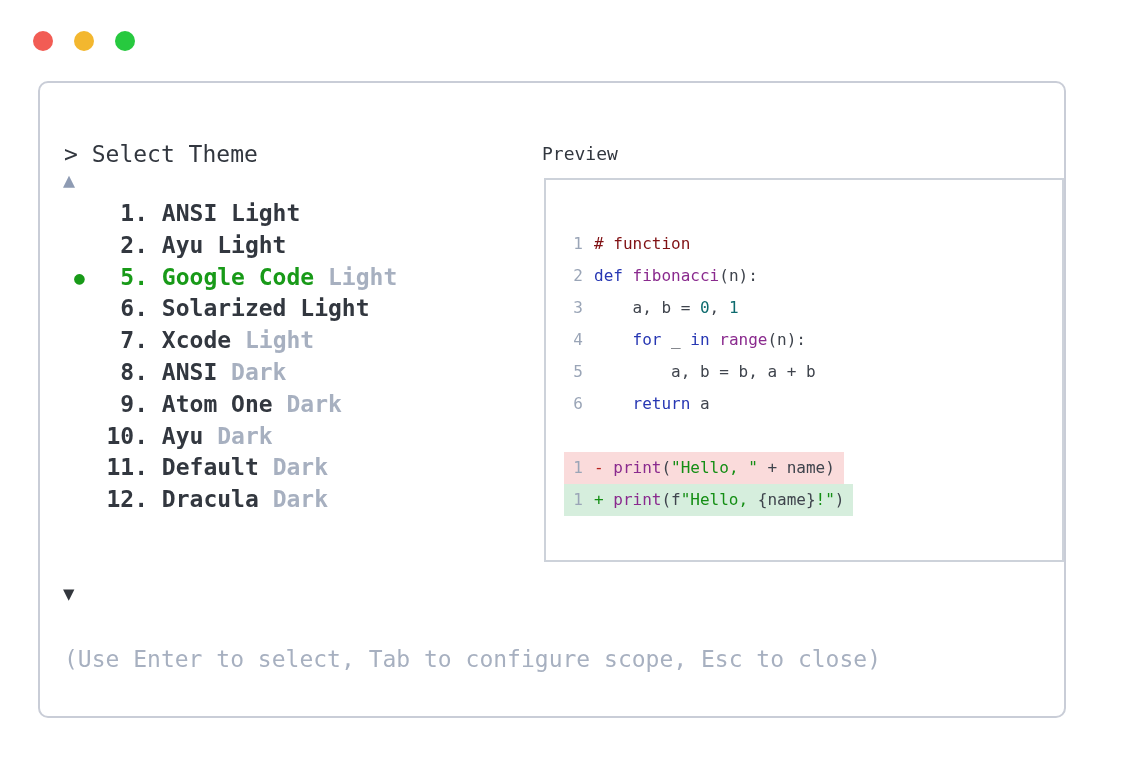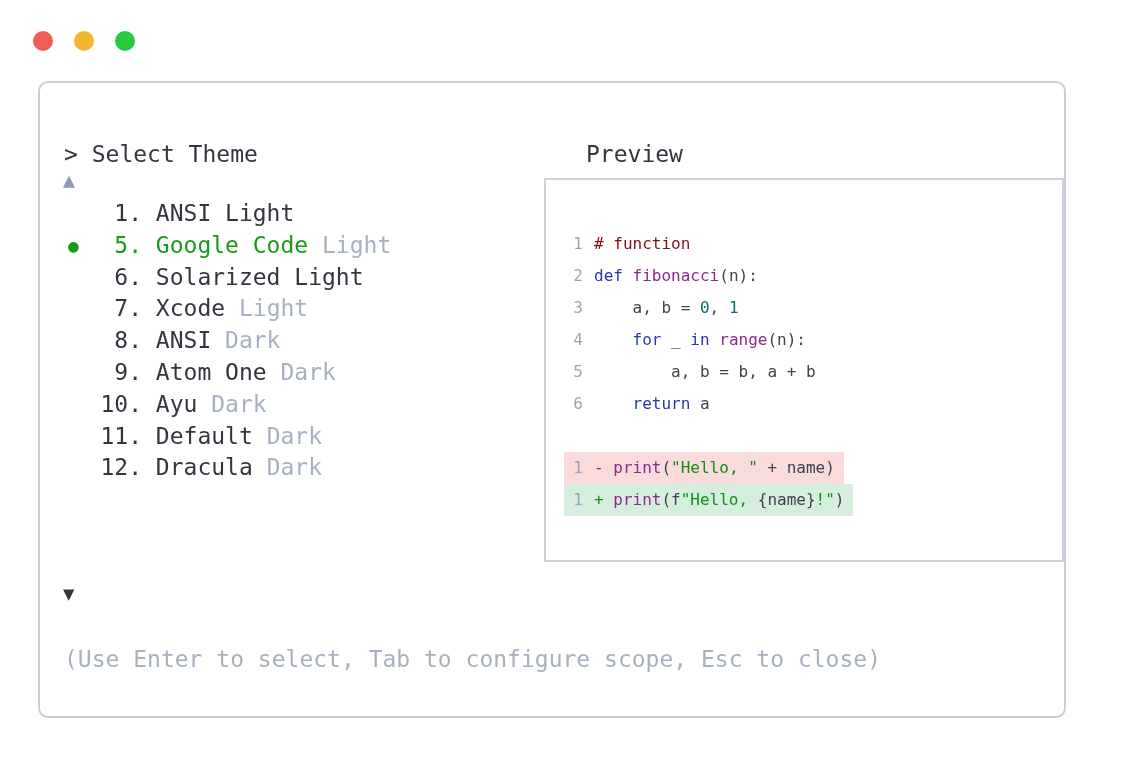--- a/index.html
+++ b/index.html
@@ -12,30 +12,30 @@
   .tl.red    { background:var(--trafficRed); }
   .tl.yellow { background:var(--trafficYellow); }
   .tl.green  { background:var(--trafficGreen); }
 
   
   .panel { position:absolute; left:38px; top:81px; width:1028px; height:637px;
     border:2px solid var(--border); border-radius:10px; background:#fff; }
 
   .prompt { position:absolute; left:24px; top:55px; font-size:23px; line-height:32px;
     color:var(--textDark); white-space:pre; }
-  .preview-label { position:absolute; left:502px; top:55px; font-size:23px; line-height:32px;
-    color:var(--textDark);margin-left:44px; }
+  .preview-label { position:absolute; left:502px; top:55px; font-size:18px; line-height:32px;
+    color:var(--textDark); }
 
   .scroll-up { position:absolute; left:23px; top:85px; font-size:20px; line-height:24px;
     color:var(--arrowUp); cursor:pointer; }
   .scroll-down { position:absolute; left:23px; top:498px; font-size:19px; line-height:24px;
     color:var(--arrowDown); cursor:pointer; }
 
   
-  .theme-list { position:absolute; left:12px; top:115px; width:460px; }
+  .theme-list { position:absolute; left:18px; top:115px; width:460px;font-weight:bold; }
   .theme-row { position:relative; height:31.8px; line-height:31.8px; font-size:23px;
     white-space:pre; color:var(--textDark); cursor:pointer; }
   .theme-row .bullet { position:absolute; left:16px; top:0; color:var(--selGreen); font-size:18px; }
   .theme-row .num { display:inline-block; width:42px; margin-left:48px; text-align:right;
     letter-spacing:0; }
   .theme-row .name { margin-left:13.85px; }
   .theme-row.selected .num, .theme-row.selected .name { color:var(--selGreen); }
   .theme-row .muted { color:var(--textGray); }
 
   .help { position:absolute; left:24px; top:560px; font-size:23px; line-height:32px;
@@ -71,20 +71,21 @@
   </div>
 
   <div class="panel">
     <div class="prompt">&gt; Select Theme</div>
     <div class="preview-label">Preview</div>
 
     <div class="scroll-up">▲</div>
 
     <div class="theme-list" id="theme-list">
         <div class="theme-row"><span class="num">1.</span><span class="name">ANSI Light</span></div>
+        <div class="theme-row"><span class="num">2.</span><span class="name">Ayu Light</span></div>
         <div class="theme-row selected"><span class="bullet">●</span><span class="num">5.</span><span class="name">Google Code</span><span class="muted"> Light</span></div>
         <div class="theme-row"><span class="num">6.</span><span class="name">Solarized Light</span></div>
         <div class="theme-row"><span class="num">7.</span><span class="name">Xcode</span><span class="muted"> Light</span></div>
         <div class="theme-row"><span class="num">8.</span><span class="name">ANSI</span><span class="muted"> Dark</span></div>
         <div class="theme-row"><span class="num">9.</span><span class="name">Atom One</span><span class="muted"> Dark</span></div>
         <div class="theme-row"><span class="num">10.</span><span class="name">Ayu</span><span class="muted"> Dark</span></div>
         <div class="theme-row"><span class="num">11.</span><span class="name">Default</span><span class="muted"> Dark</span></div>
         <div class="theme-row"><span class="num">12.</span><span class="name">Dracula</span><span class="muted"> Dark</span></div>
       </div>
 

